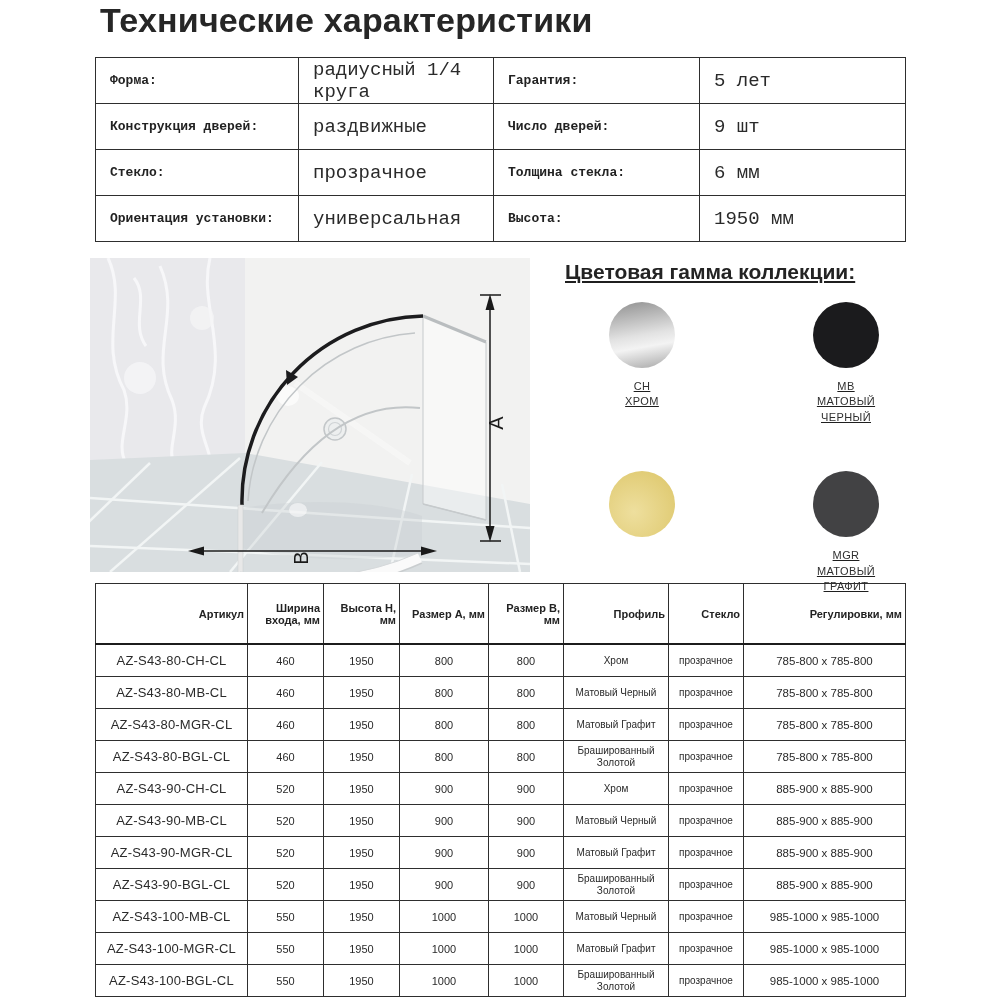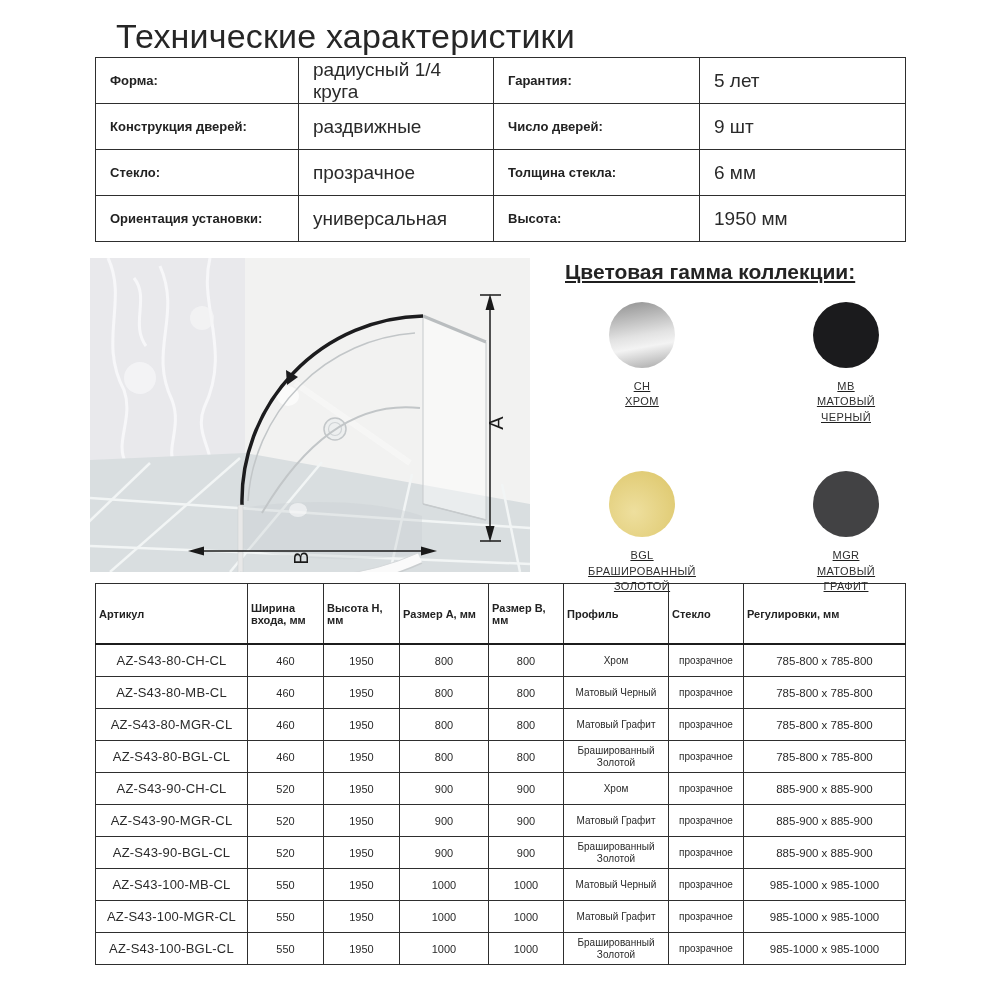--- a/index.html
+++ b/index.html
@@ -1,46 +1,46 @@
 <!DOCTYPE html>
 <html><head>
 <meta charset="utf-8">
 <style>
   html,body{margin:0;padding:0;}
   body{
     width:1000px;height:1000px;position:relative;background:#ffffff;
     font-family:"Liberation Sans",sans-serif;color:#1f1f1f;overflow:hidden;
   }
   .title{
-    position:absolute;left:100px;top:1px;margin:16px;
-    font-size:34px;font-weight:400;color:#262626;letter-spacing:.2px;
+    position:absolute;left:100px;top:1px;margin:0;
+    font-size:34px;font-weight:700;color:#262626;letter-spacing:.2px;
   }
   table{border-collapse:collapse;}
   
-  .spec{position:absolute;left:95px;top:57px;width:810px;height:180px;table-layout:fixed;}
+  .spec{position:absolute;left:95px;top:57px;width:810px;height:180px;table-layout:fixed;font-family:Liberation Mono, monospace;}
   .spec td{
     border:1px solid #2e2e2e;padding:0 4px 0 14px;height:45px;
     font-size:19px;vertical-align:middle;color:#2a2a2a;
   }
   .spec td.lbl{font-weight:bold;font-size:13px;color:#222;}
   
   .figure{position:absolute;left:90px;top:258px;width:440px;height:314px;}
   
   .colors{position:absolute;left:563px;top:260px;width:330px;text-decoration:underline;}
   .colors h2{margin:0 0 18px 2px;font-size:21px;font-weight:bold;color:#232323;}
   .swgrid{display:grid;grid-template-columns:158px 158px;column-gap:14px;row-gap:26px;gap:46px;}
   .swatch{text-align:center;}
   .circle{width:66px;height:66px;border-radius:50%;margin:0 auto 11px auto;}
   .swlabel{font-size:11px;line-height:1.4;color:#2f2f2f;letter-spacing:.4px;font-weight:500;}
   
   .main{position:absolute;left:95px;top:583px;width:810px;table-layout:fixed;}
   .main th{
     border:1px solid #2e2e2e;border-bottom:2px solid #1c1c1c;
     font-size:11px;font-weight:bold;height:55px;padding:2px 3px;
-    vertical-align:middle;text-align:left;color:#222;
+    vertical-align:middle;text-align:right;color:#222;
   }
   .main td{
     border:1px solid #2e2e2e;font-size:11px;height:29px;
     text-align:center;vertical-align:middle;padding:1px 2px;color:#2a2a2a;
   }
   .main td.c0{font-size:13px;letter-spacing:.2px;}
   .main td.c5{font-size:10px;line-height:1.15;}
   .main td.c6{font-size:10px;}
   .main td.c7{font-size:11.5px;}
 </style>
@@ -165,25 +165,20 @@
       <div class="swatch">
         <div class="circle" style="background: rgb(27, 27, 29);"></div>
         <div class="swlabel">
           <div>MB</div>
           <div>МАТОВЫЙ</div>
           <div>ЧЕРНЫЙ</div>
         </div>
       </div>
       <div class="swatch">
         <div class="circle" style="background: radial-gradient(circle at 38% 62%, rgb(238, 223, 158), rgb(220, 197, 103));"></div>
-        <div class="swlabel">
-          <div>BGL</div>
-          <div>БРАШИРОВАННЫЙ</div>
-          <div>ЗОЛОТОЙ</div>
-        </div>
       </div>
       <div class="swatch">
         <div class="circle" style="background: rgb(66, 66, 68);"></div>
         <div class="swlabel">
           <div>MGR</div>
           <div>МАТОВЫЙ</div>
           <div>ГРАФИТ</div>
         </div>
       </div>
     </div>
@@ -257,20 +252,30 @@
         <td class="c0">AZ-S43-90-CH-CL</td>
         <td class="c1">520</td>
         <td class="c2">1950</td>
         <td class="c3">900</td>
         <td class="c4">900</td>
         <td class="c5">Хром</td>
         <td class="c6">прозрачное</td>
         <td class="c7">885-900 x 885-900</td>
       </tr>
       <tr>
+        <td class="c0">AZ-S43-90-MB-CL</td>
+        <td class="c1">520</td>
+        <td class="c2">1950</td>
+        <td class="c3">900</td>
+        <td class="c4">900</td>
+        <td class="c5">Матовый Черный</td>
+        <td class="c6">прозрачное</td>
+        <td class="c7">885-900 x 885-900</td>
+      </tr>
+      <tr>
         <td class="c0">AZ-S43-90-MGR-CL</td>
         <td class="c1">520</td>
         <td class="c2">1950</td>
         <td class="c3">900</td>
         <td class="c4">900</td>
         <td class="c5">Матовый Графит</td>
         <td class="c6">прозрачное</td>
         <td class="c7">885-900 x 885-900</td>
       </tr>
       <tr>

